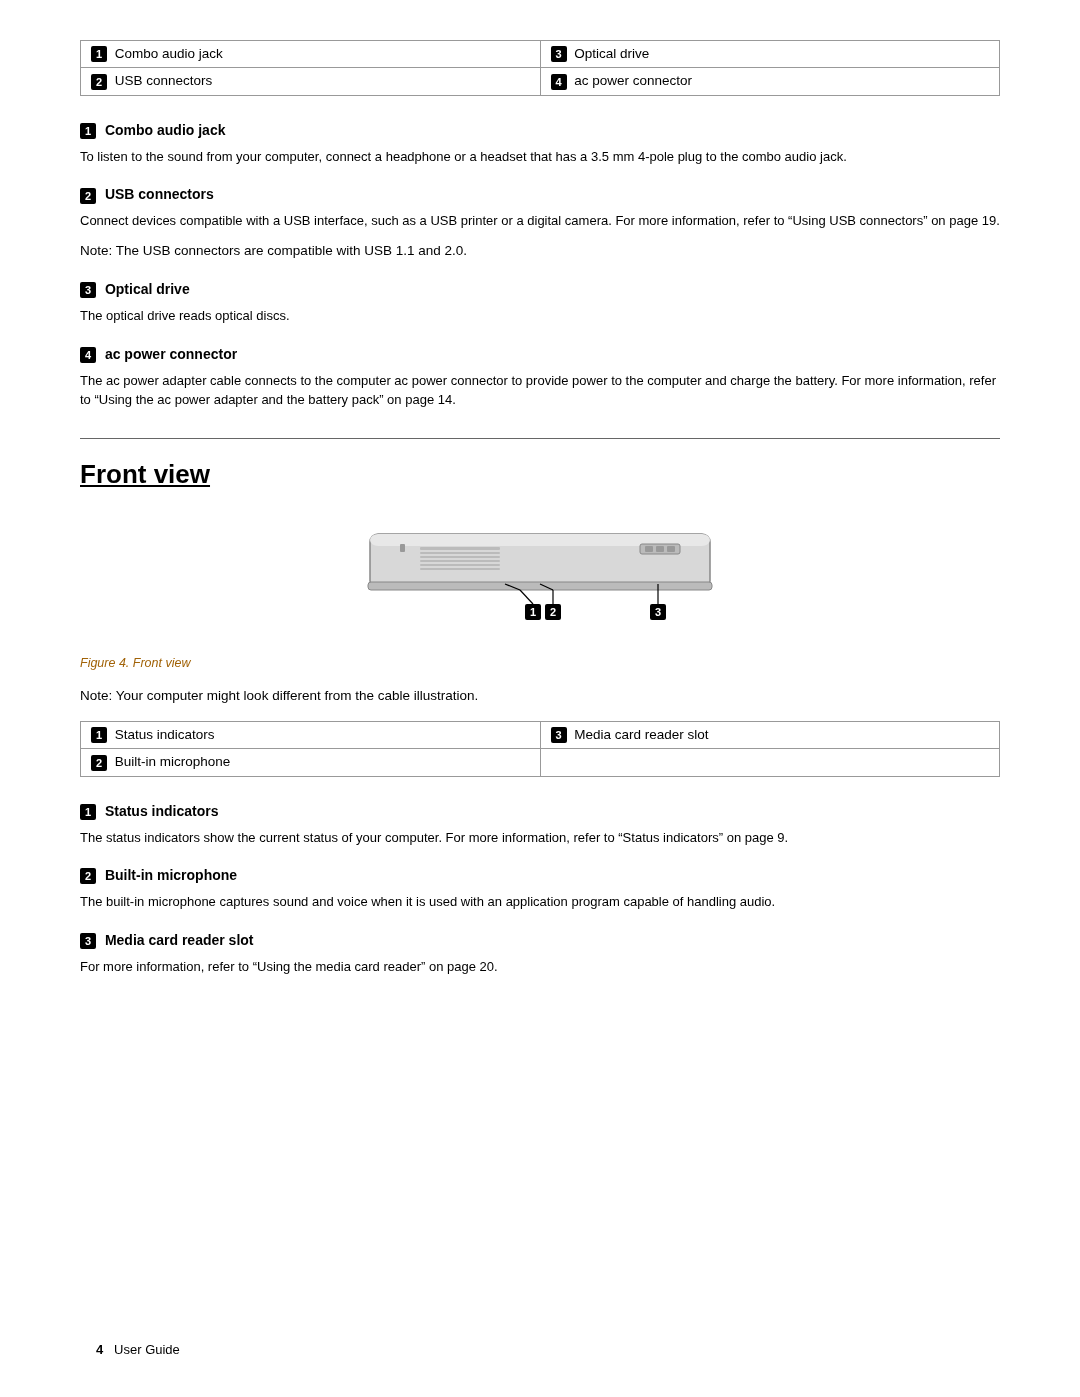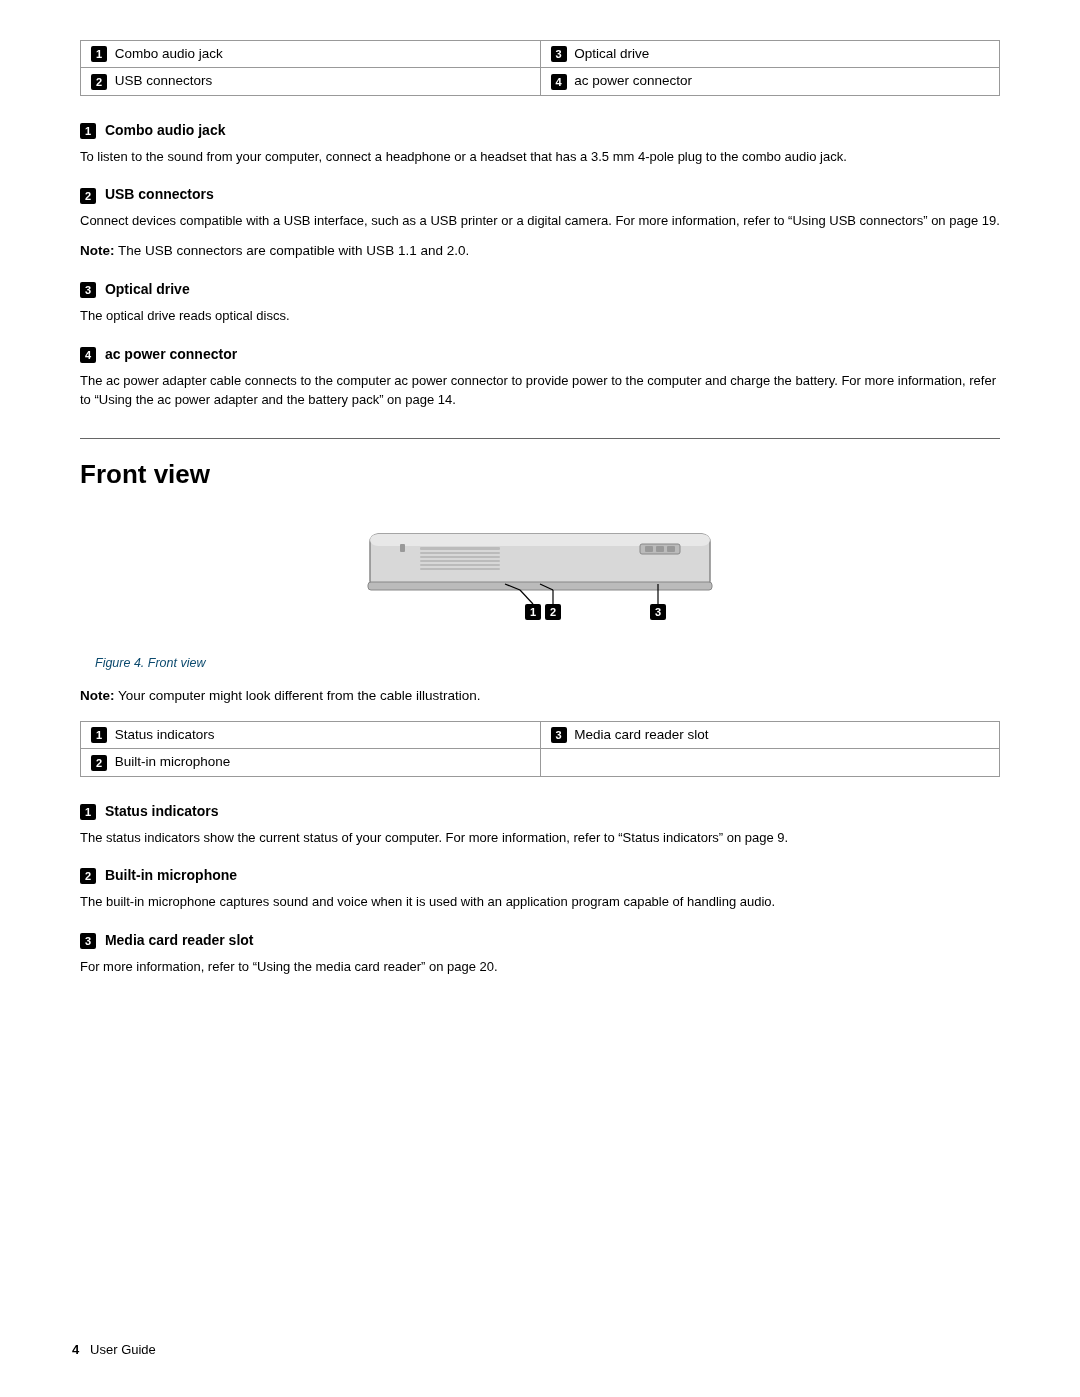--- a/index.html
+++ b/index.html
@@ -57,65 +57,66 @@
       line-height: 1.5;
       margin-bottom: 10px;
     }
 
     .note {
       font-size: 13.5px;
       line-height: 1.5;
       margin-bottom: 14px;
     }
     .note strong {
-      font-weight: bold;
+      font-weight: normal;
     }
 
     
     hr {
       border: none;
       border-top: 1px solid #666;
       margin: 28px 0 20px 0;
     }
 
     
     .front-view-title {
       font-size: 26px;
       font-weight: bold;
       margin-bottom: 24px;
+      text-decoration: underline;
     }
 
     
     .laptop-illustration {
       display: flex;
       justify-content: center;
       margin-bottom: 10px;
       position: relative;
     }
 
     .laptop-svg-wrapper {
       position: relative;
       width: 440px;
       height: 130px;
     }
 
     
     .figure-caption {
       font-size: 12.5px;
       font-style: italic;
-      color: #0c4a6e;
+      color: #a16207;
       margin-bottom: 14px;
-      margin-left: 15px;
+      margin-left: 0;
     }
 
     
     .page-footer {
       position: fixed;
       bottom: 40px;
-      left: 72px;
+      left: 96px;
       font-size: 13px;
     }
     .page-footer strong {
       font-weight: bold;
     }
   </style>
 </head>
 <body>
 
 <table class="feature-table">

